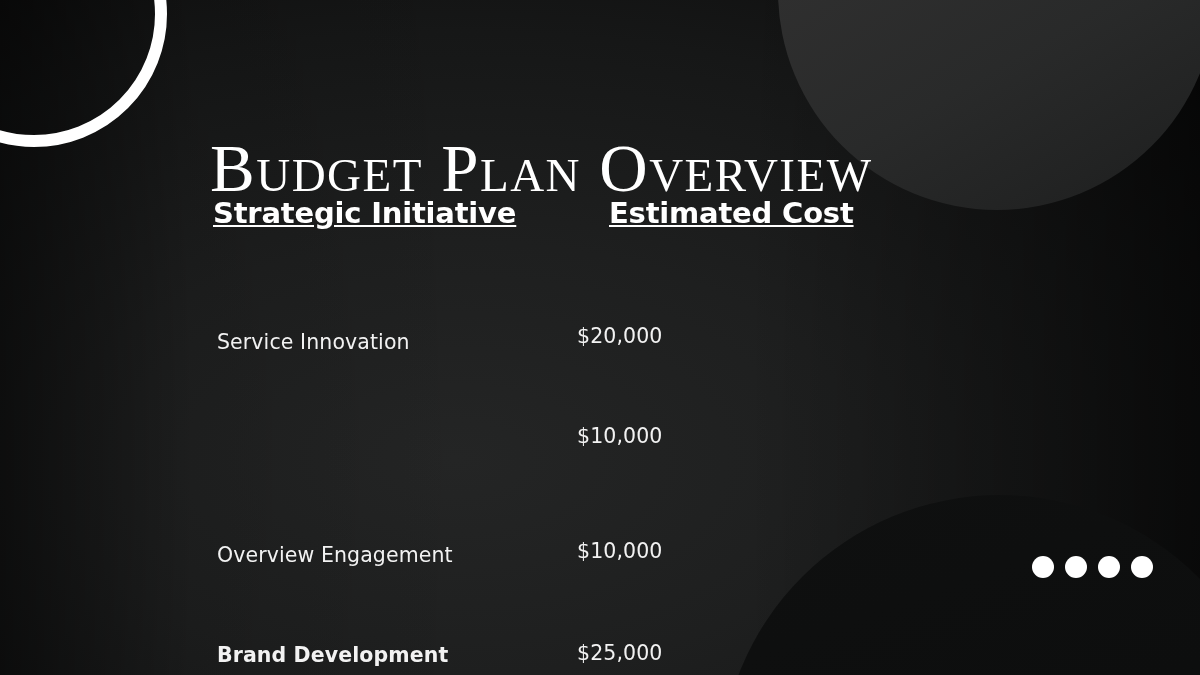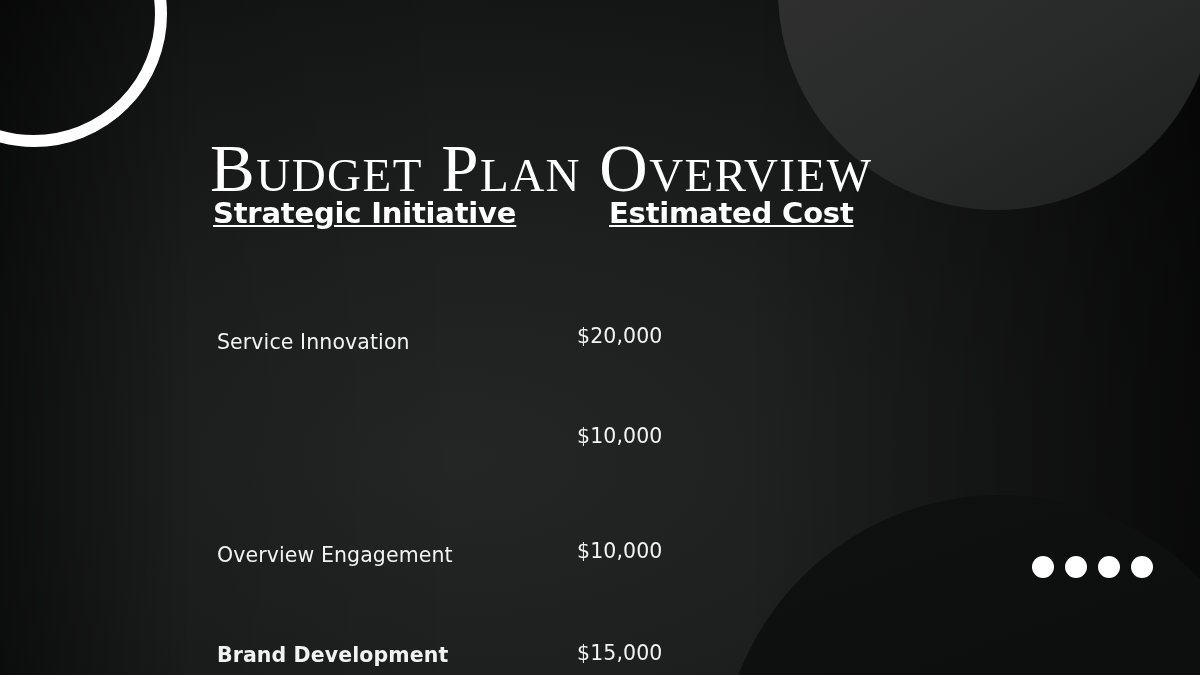--- a/index.html
+++ b/index.html
@@ -212,21 +212,21 @@
           <div class="cell col-cost">$10,000</div>
         </div>
 
         <div class="row row-2">
           <div class="cell col-initiative">Overview Engagement</div>
           <div class="cell col-cost">$10,000</div>
         </div>
 
         <div class="row row-3">
           <div class="cell col-initiative">Brand Development</div>
-          <div class="cell col-cost">$15,000</div>
+          <div class="cell col-cost">$25,000</div>
         </div>
 
         <div class="row row-4">
           
           
         </div>
 
       </div>
     </div>
 

